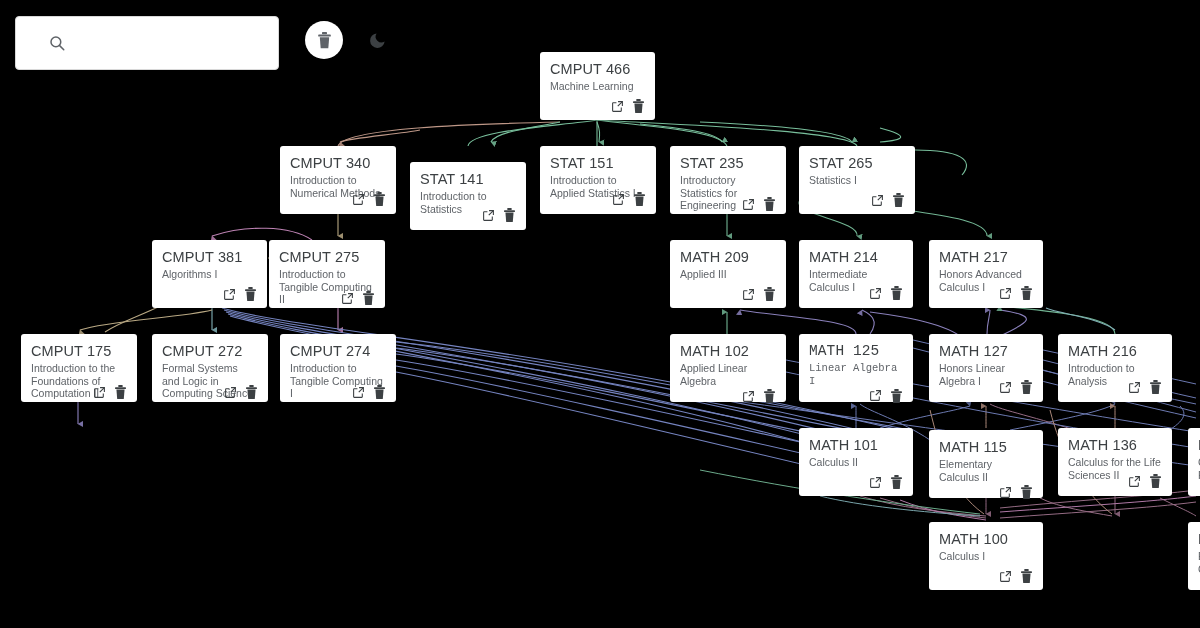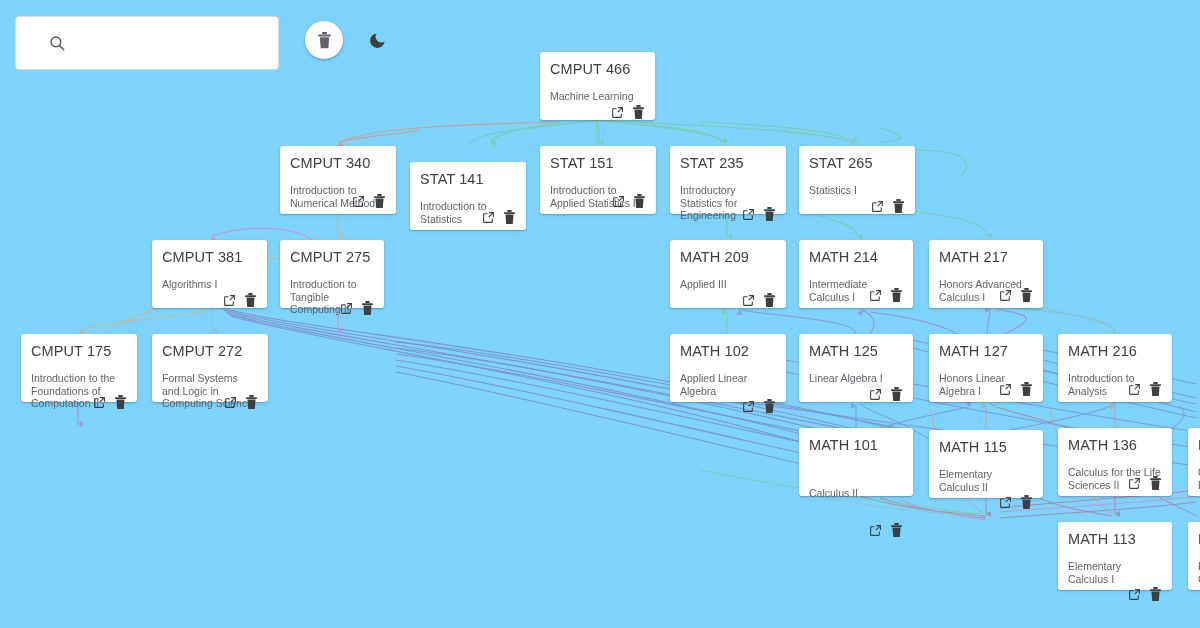--- a/index.html
+++ b/index.html
@@ -6,21 +6,21 @@
   html, body {
     margin: 0; padding: 0;
     width: 1200px; height: 628px;
     overflow: hidden;
     background: #f4f4f4;
     font-family: "Liberation Sans", sans-serif;
   }
   #app {
     position: relative;
     width: 1200px; height: 628px;
-    background: #7dd3fc;
+    background: #000000;
     overflow: hidden;
     padding-left: 42px;
   }
 
   
   #toolbar {
     position: absolute; left: 0; top: 0;
     width: 1200px; height: 90px;
     z-index: 30;
     pointer-events: none;
@@ -95,21 +95,21 @@
     font-size: 14.5px;
     color: #3c4043;
     line-height: 16px;
     letter-spacing: 0.1px;
     white-space: nowrap;
   }
   .node-sub {
     font-size: 10.5px;
     color: #5f6368;
     line-height: 12.6px;
-    margin-top: 13px;
+    margin-top: 3px;
     flex: 1 1 auto;
   }
   .node-actions {
     display: flex;
     justify-content: flex-end;
     align-items: center;
     gap: 8px;
     margin-top: 2px;
     height: 16px;
   }
@@ -381,21 +381,21 @@
               <path d="M21 3l-8.5 8.5"></path>
               <path d="M19 14v6a1 1 0 0 1-1 1H4a1 1 0 0 1-1-1V6a1 1 0 0 1 1-1h6"></path>
             </svg></span>
           <span class="act"><svg viewBox="0 0 15 17">
               <rect x="5" y="0" width="5" height="2.2" rx="0.6" fill="#3c4043"></rect>
               <rect x="1.2" y="2.6" width="12.6" height="2" rx="0.7" fill="#3c4043"></rect>
               <path d="M2.8,5.2 L12.2,5.2 L11.3,16.2 L3.7,16.2 Z" fill="#3c4043"></path>
             </svg></span>
         </div>
       </div>
-      <div class="node-card inline-actions" style="left: 280px; top: 240px; width: 104px; height: 68px;">
+      <div class="node-card inline-actions" style="left: 269px; top: 240px; width: 116px; height: 68px;">
         <div class="node-title">CMPUT 275</div>
         <div class="node-body">
           <div class="node-sub">Introduction to Tangible Computing II</div>
           <div class="node-actions">
             <span class="act"><svg viewBox="0 0 24 24" fill="none" stroke="#3c4043" stroke-width="2">
                 <path d="M13 3h8v8"></path>
                 <path d="M21 3l-8.5 8.5"></path>
                 <path d="M19 14v6a1 1 0 0 1-1 1H4a1 1 0 0 1-1-1V6a1 1 0 0 1 1-1h6"></path>
               </svg></span>
             <span class="act"><svg viewBox="0 0 15 17">
@@ -487,37 +487,55 @@
                 <path d="M19 14v6a1 1 0 0 1-1 1H4a1 1 0 0 1-1-1V6a1 1 0 0 1 1-1h6"></path>
               </svg></span>
             <span class="act"><svg viewBox="0 0 15 17">
                 <rect x="5" y="0" width="5" height="2.2" rx="0.6" fill="#3c4043"></rect>
                 <rect x="1.2" y="2.6" width="12.6" height="2" rx="0.7" fill="#3c4043"></rect>
                 <path d="M2.8,5.2 L12.2,5.2 L11.3,16.2 L3.7,16.2 Z" fill="#3c4043"></path>
               </svg></span>
           </div>
         </div>
       </div>
+      <div class="node-card inline-actions" style="left: 280px; top: 334px; width: 116px; height: 68px;">
+        <div class="node-title">CMPUT 274</div>
+        <div class="node-body">
+          <div class="node-sub">Introduction to Tangible Computing I</div>
+          <div class="node-actions">
+            <span class="act"><svg viewBox="0 0 24 24" fill="none" stroke="#3c4043" stroke-width="2">
+                <path d="M13 3h8v8"></path>
+                <path d="M21 3l-8.5 8.5"></path>
+                <path d="M19 14v6a1 1 0 0 1-1 1H4a1 1 0 0 1-1-1V6a1 1 0 0 1 1-1h6"></path>
+              </svg></span>
+            <span class="act"><svg viewBox="0 0 15 17">
+                <rect x="5" y="0" width="5" height="2.2" rx="0.6" fill="#3c4043"></rect>
+                <rect x="1.2" y="2.6" width="12.6" height="2" rx="0.7" fill="#3c4043"></rect>
+                <path d="M2.8,5.2 L12.2,5.2 L11.3,16.2 L3.7,16.2 Z" fill="#3c4043"></path>
+              </svg></span>
+          </div>
+        </div>
+      </div>
       <div class="node-card" style="left: 670px; top: 334px; width: 116px; height: 68px;">
         <div class="node-title">MATH 102</div>
         <div class="node-sub">Applied Linear Algebra</div>
         <div class="node-actions">
           <span class="act"><svg viewBox="0 0 24 24" fill="none" stroke="#3c4043" stroke-width="2">
               <path d="M13 3h8v8"></path>
               <path d="M21 3l-8.5 8.5"></path>
               <path d="M19 14v6a1 1 0 0 1-1 1H4a1 1 0 0 1-1-1V6a1 1 0 0 1 1-1h6"></path>
             </svg></span>
           <span class="act"><svg viewBox="0 0 15 17">
               <rect x="5" y="0" width="5" height="2.2" rx="0.6" fill="#3c4043"></rect>
               <rect x="1.2" y="2.6" width="12.6" height="2" rx="0.7" fill="#3c4043"></rect>
               <path d="M2.8,5.2 L12.2,5.2 L11.3,16.2 L3.7,16.2 Z" fill="#3c4043"></path>
             </svg></span>
         </div>
       </div>
-      <div class="node-card" style="left: 799px; top: 334px; width: 114px; height: 68px;">
+      <div class="node-card" style="left: 799px; top: 334px; width: 114px; height: 68px; font-family: Liberation Mono, monospace;">
         <div class="node-title">MATH 125</div>
         <div class="node-sub">Linear Algebra I</div>
         <div class="node-actions">
           <span class="act"><svg viewBox="0 0 24 24" fill="none" stroke="#3c4043" stroke-width="2">
               <path d="M13 3h8v8"></path>
               <path d="M21 3l-8.5 8.5"></path>
               <path d="M19 14v6a1 1 0 0 1-1 1H4a1 1 0 0 1-1-1V6a1 1 0 0 1 1-1h6"></path>
             </svg></span>
           <span class="act"><svg viewBox="0 0 15 17">
               <rect x="5" y="0" width="5" height="2.2" rx="0.6" fill="#3c4043"></rect>
@@ -555,21 +573,21 @@
                 <path d="M19 14v6a1 1 0 0 1-1 1H4a1 1 0 0 1-1-1V6a1 1 0 0 1 1-1h6"></path>
               </svg></span>
             <span class="act"><svg viewBox="0 0 15 17">
                 <rect x="5" y="0" width="5" height="2.2" rx="0.6" fill="#3c4043"></rect>
                 <rect x="1.2" y="2.6" width="12.6" height="2" rx="0.7" fill="#3c4043"></rect>
                 <path d="M2.8,5.2 L12.2,5.2 L11.3,16.2 L3.7,16.2 Z" fill="#3c4043"></path>
               </svg></span>
           </div>
         </div>
       </div>
-      <div class="node-card" style="left: 799px; top: 428px; width: 114px; height: 68px; gap: 21px;">
+      <div class="node-card" style="left: 799px; top: 428px; width: 114px; height: 68px;">
         <div class="node-title">MATH 101</div>
         <div class="node-sub">Calculus II</div>
         <div class="node-actions">
           <span class="act"><svg viewBox="0 0 24 24" fill="none" stroke="#3c4043" stroke-width="2">
               <path d="M13 3h8v8"></path>
               <path d="M21 3l-8.5 8.5"></path>
               <path d="M19 14v6a1 1 0 0 1-1 1H4a1 1 0 0 1-1-1V6a1 1 0 0 1 1-1h6"></path>
             </svg></span>
           <span class="act"><svg viewBox="0 0 15 17">
               <rect x="5" y="0" width="5" height="2.2" rx="0.6" fill="#3c4043"></rect>
@@ -611,23 +629,23 @@
               </svg></span>
           </div>
         </div>
       </div>
       <div class="node-card inline-actions" style="left: 1188px; top: 428px; width: 114px; height: 68px;">
         <div class="node-title">MATH 144</div>
         <div class="node-body">
           <div class="node-sub">Calculus for the Physical Sciences II</div>
         </div>
       </div>
-      <div class="node-card" style="left: 1058px; top: 522px; width: 114px; height: 68px;">
-        <div class="node-title">MATH 113</div>
-        <div class="node-sub">Elementary Calculus I</div>
+      <div class="node-card" style="left: 929px; top: 522px; width: 114px; height: 68px;">
+        <div class="node-title">MATH 100</div>
+        <div class="node-sub">Calculus I</div>
         <div class="node-actions">
           <span class="act"><svg viewBox="0 0 24 24" fill="none" stroke="#3c4043" stroke-width="2">
               <path d="M13 3h8v8"></path>
               <path d="M21 3l-8.5 8.5"></path>
               <path d="M19 14v6a1 1 0 0 1-1 1H4a1 1 0 0 1-1-1V6a1 1 0 0 1 1-1h6"></path>
             </svg></span>
           <span class="act"><svg viewBox="0 0 15 17">
               <rect x="5" y="0" width="5" height="2.2" rx="0.6" fill="#3c4043"></rect>
               <rect x="1.2" y="2.6" width="12.6" height="2" rx="0.7" fill="#3c4043"></rect>
               <path d="M2.8,5.2 L12.2,5.2 L11.3,16.2 L3.7,16.2 Z" fill="#3c4043"></path>

